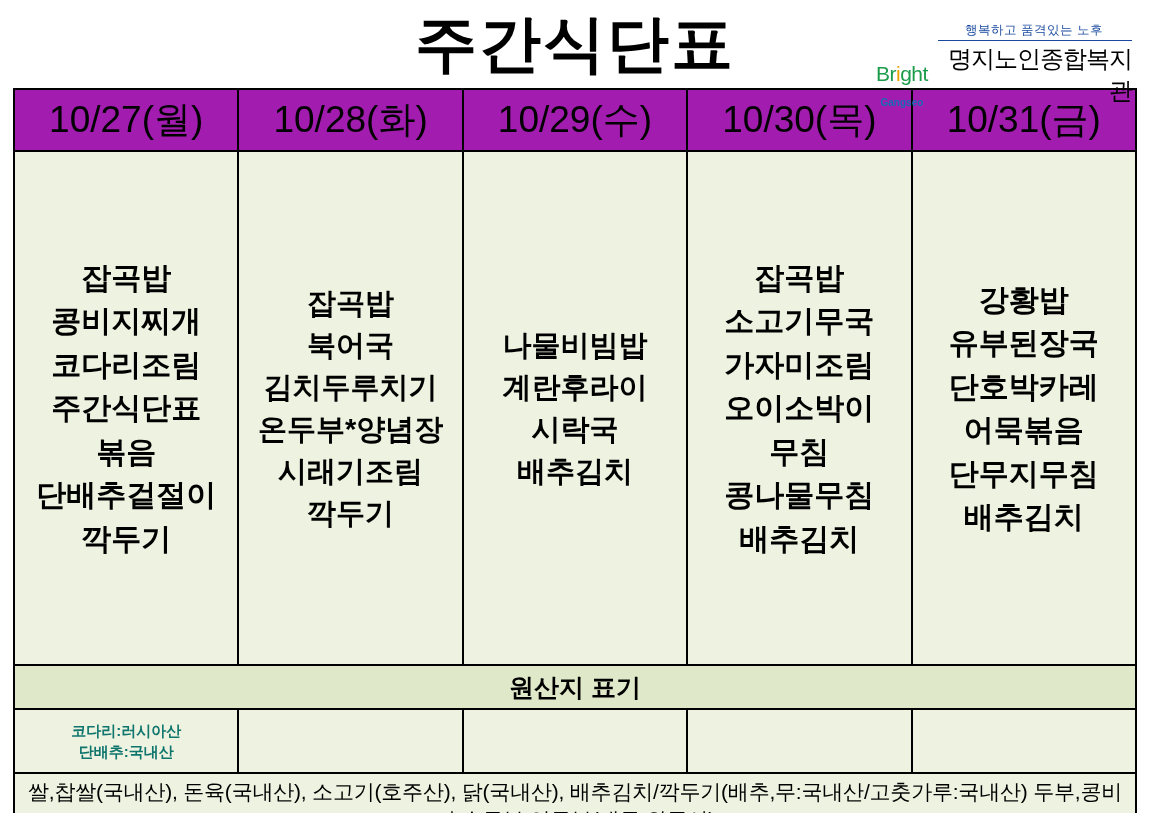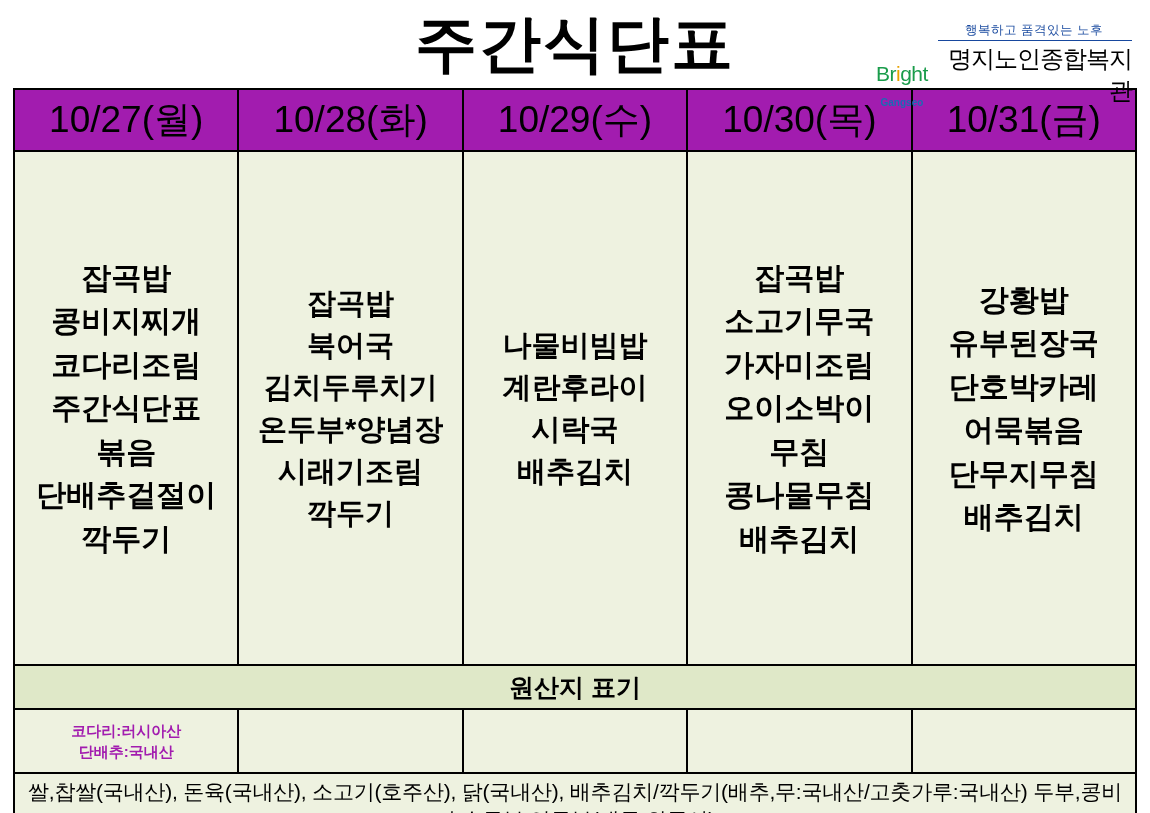--- a/index.html
+++ b/index.html
@@ -136,21 +136,21 @@
     height: 40px;
     color: #000000;
     margin-left: 33px;
   }
   .origin-cell {
     background: #eef2e0;
     height: 60px;
     font-size: 15px;
     font-weight: bold;
     line-height: 1.4;
-    color: #a21caf;
+    color: #0f766e;
   }
   .origin-cell .oline {
     display: block;
   }
   .footer-cell {
     background: #eef2e0;
     height: 54px;
     padding: 4px 2px;
   }
   .footer-line1 {

